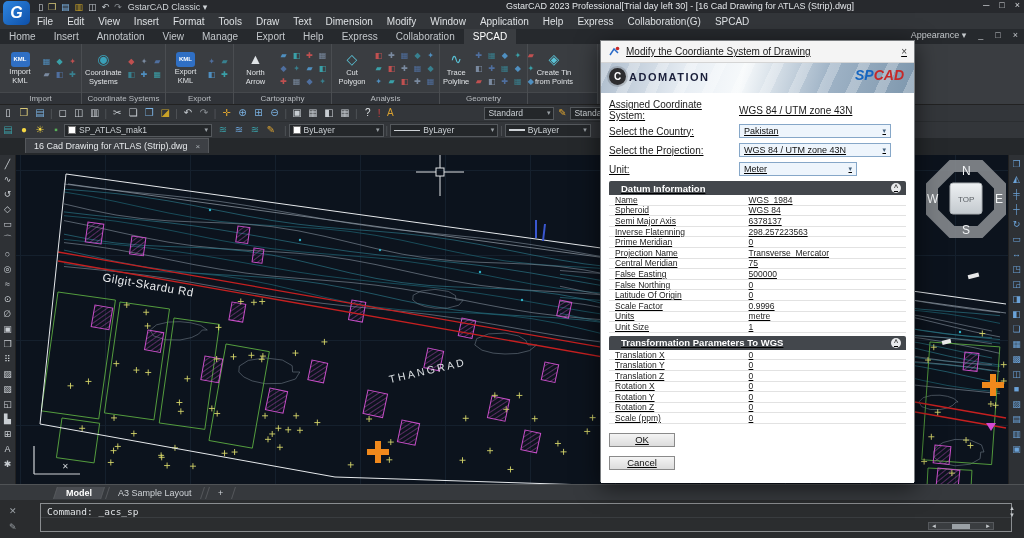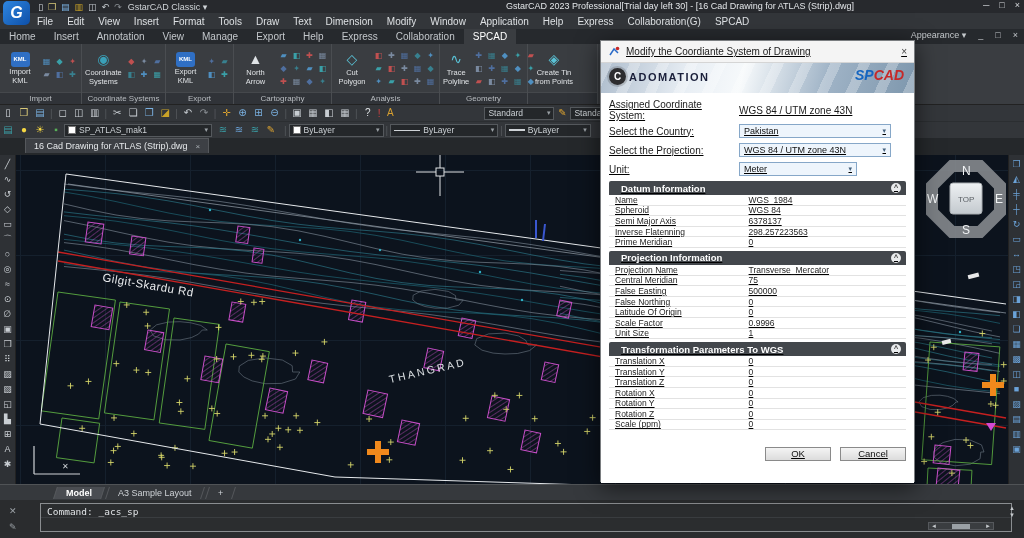--- a/index.html
+++ b/index.html
@@ -109,21 +109,21 @@
   .dcombo{width:152px;height:14px;background:#eef5fc;border:1px solid #86a7c8;display:flex;align-items:center;
           padding:0 4px;font-size:9px;color:#111;}
   .dcombo .arr{margin-left:auto;font-size:7px;color:#46627e;}
   .secwrap{margin-top:0;}
   .sec-h{height:14px;background:#43474c;color:#fff;font-size:9.5px;font-weight:bold;display:flex;
          align-items:center;padding:0 5px 0 12px;border-radius:2px 2px 0 0;margin-top:3px;}
   .sec-h .coll{margin-left:auto;width:10px;height:10px;border-radius:50%;background:#e9ebed;color:#333;
                font-size:7px;line-height:10px;text-align:center;font-weight:bold;}
   .sec-row{display:flex;height:10.6px;border-bottom:1px solid #e2e2e2;font-size:8.5px;color:#1c1c1c;align-items:center;}
   .sec-row .c1{flex:0 0 47%;padding-left:6px;}
-  .dlg-btns{display:flex;justify-content:flex-end;gap:9px;margin-top:17px;}
+  .dlg-btns{display:flex;justify-content:flex-end;gap:9px;margin-top:9px;flex-direction:column;}
   .dbtn{width:66px;height:14px;background:linear-gradient(#f4f4f4,#dcdcdc);border:1px solid #8a8a8a;
         font-size:9.5px;color:#111;line-height:12px;text-align:center;font-family:inherit;padding:0;}
 </style>
 </head>
 <body>
 
 <div class="app">
 
   <div class="titlebar">
     <div class="applogo">G</div>
@@ -750,24 +750,20 @@
             <span class="c2">6378137</span>
           </div>
           <div class="sec-row">
             <span class="c1">Inverse Flatenning</span>
             <span class="c2">298.257223563</span>
           </div>
           <div class="sec-row">
             <span class="c1">Prime Meridian</span>
             <span class="c2">0</span>
           </div>
-          <div class="sec-h">
-            <span>Projection Information</span>
-            <span class="coll">^</span>
-          </div>
           <div class="sec-row">
             <span class="c1">Projection Name</span>
             <span class="c2">Transverse_Mercator</span>
           </div>
           <div class="sec-row">
             <span class="c1">Central Meridian</span>
             <span class="c2">75</span>
           </div>
           <div class="sec-row">
             <span class="c1">False Easting</span>
@@ -777,20 +773,24 @@
             <span class="c1">False Northing</span>
             <span class="c2">0</span>
           </div>
           <div class="sec-row">
             <span class="c1">Latitude Of Origin</span>
             <span class="c2">0</span>
           </div>
           <div class="sec-row">
             <span class="c1">Scale Factor</span>
             <span class="c2">0.9996</span>
+          </div>
+          <div class="sec-row">
+            <span class="c1">Units</span>
+            <span class="c2">metre</span>
           </div>
           <div class="sec-row">
             <span class="c1">Unit Size</span>
             <span class="c2">1</span>
           </div>
           <div class="sec-h">
             <span>Transformation Parameters To WGS</span>
             <span class="coll">^</span>
           </div>
           <div class="sec-row">

